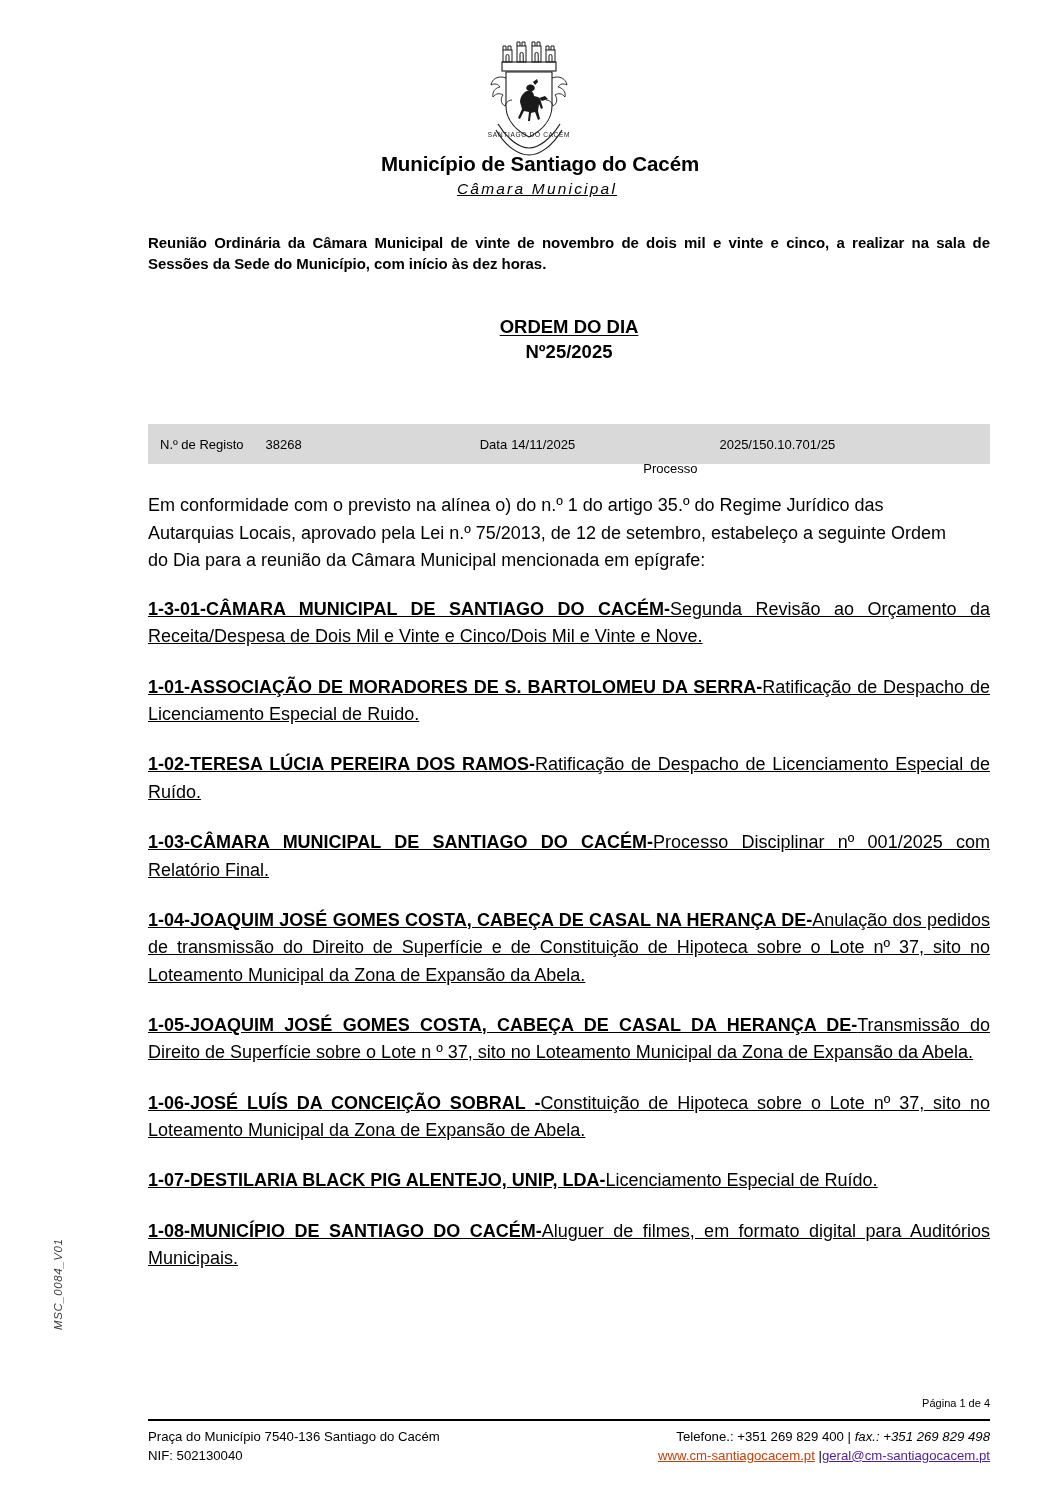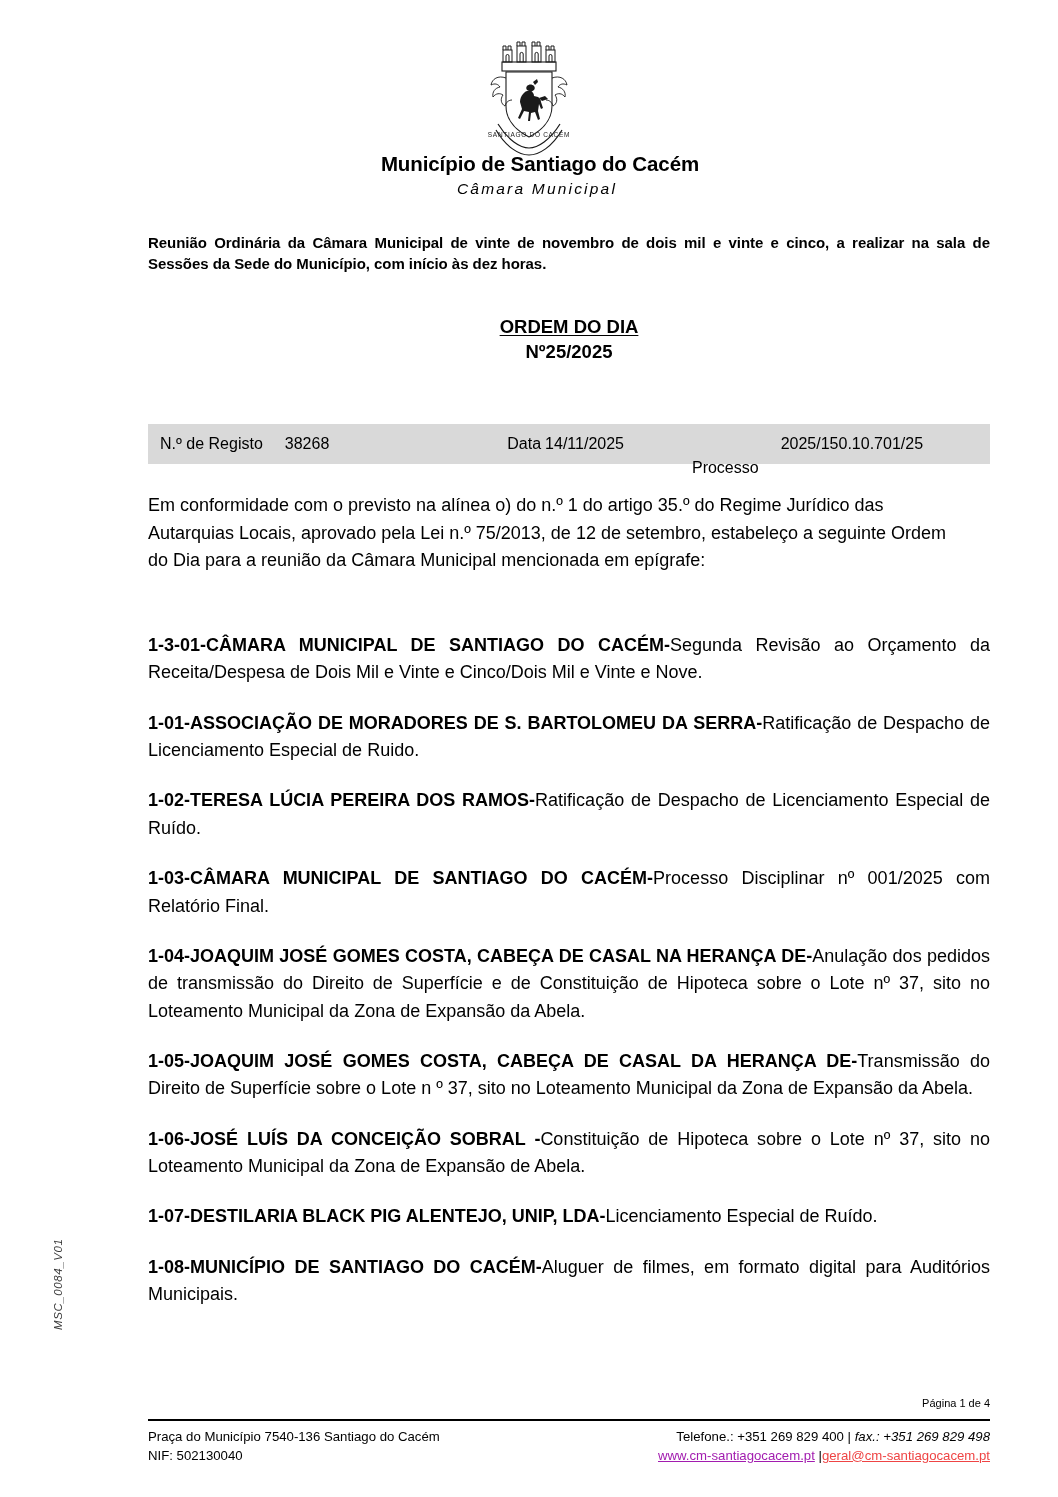--- a/index.html
+++ b/index.html
@@ -61,20 +61,21 @@
   }
   .org-sub {
     position: absolute;
     left: 16px;
     right: 0;
     top: 180px;
     text-align: center;
     font-size: 15.5px;
     font-style: italic;
     letter-spacing: 2.2px;
+    text-decoration: underline;
   }
 
   
   .content {
     position: absolute;
     left: 148px;
     top: 0;
     width: 842px;
   }
 
@@ -109,21 +110,21 @@
   
   .registry {
     position: absolute;
     top: 424px;
     left: 0;
     width: 842px;
     height: 40px;
     background: #d9d9d9;
     display: flex;
     align-items: center;
-    font-size: 16px;
+    font-size: 13px;
   }
   .registry .cell {
     white-space: nowrap;
   }
   .reg-lbl-1 { margin-left: 12px; }
   .reg-val-1 { margin-left: 22px; }
   .reg-lbl-2 { margin-left: 178px; }
   .reg-val-2 { margin-left: 4px; }
   .reg-lbl-3 { margin-left: 68px; margin-top: 48px; }
   .reg-val-3 { margin-left: 22px; }
@@ -135,23 +136,24 @@
     left: 0;
     width: 800px;
     font-size: 18px;
     line-height: 1.53;
     text-align: left;
   }
 
   
   .agenda {
     position: absolute;
-    top: 632px;
-    left: 0;
-    width: 842px;
+    top: 596px;
+    left: 0;
+    width: 842px;
+    text-decoration: underline;
   }
   .item {
     font-size: 18px;
     line-height: 1.52;
     text-align: justify;
     text-justify: inter-word;
     margin-bottom: 23px;
   }
   .item:last-child { margin-bottom: 0; }
   .item b {
@@ -290,19 +292,19 @@
       <div>Praça do Município   7540-136 Santiago do Cacém</div>
       <div>NIF: 502130040</div>
     </div>
     <div class="footer-right">
       <div>
         <span>Telefone.: +351 269 829 400</span>
         <span class="sep">|</span>
         <span class="fax">fax.: +351 269 829 498</span>
       </div>
       <div>
-        <a class="lnk" href="#" style="color: #a21caf;">www.cm-santiagocacem.pt</a>
-        <span class="sep">|</span><a class="lnk" href="#" style="color: #ef4444;">geral@cm-santiagocacem.pt</a>
+        <a class="lnk" href="#" style="color: #c2410c;">www.cm-santiagocacem.pt</a>
+        <span class="sep">|</span><a class="lnk" href="#" style="color: #4c1d95;">geral@cm-santiagocacem.pt</a>
       </div>
     </div>
   </div>
 
 </div>
 
 </body></html>

